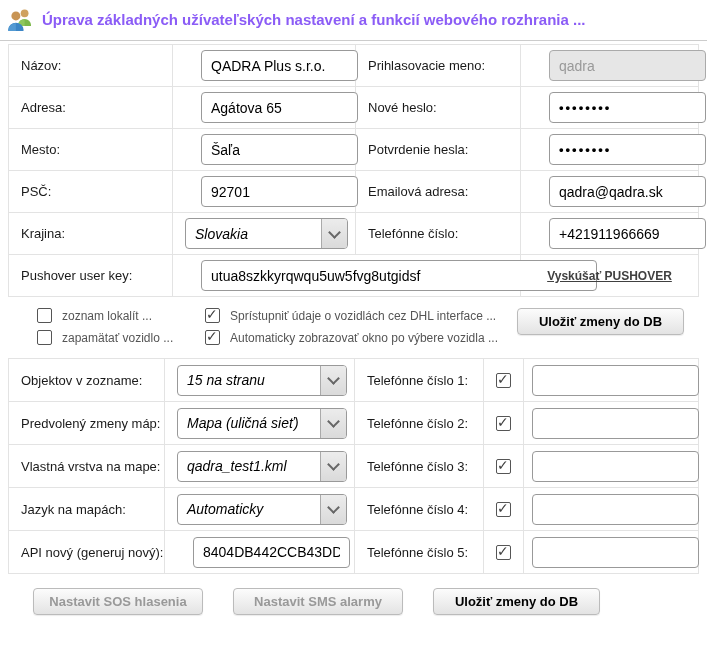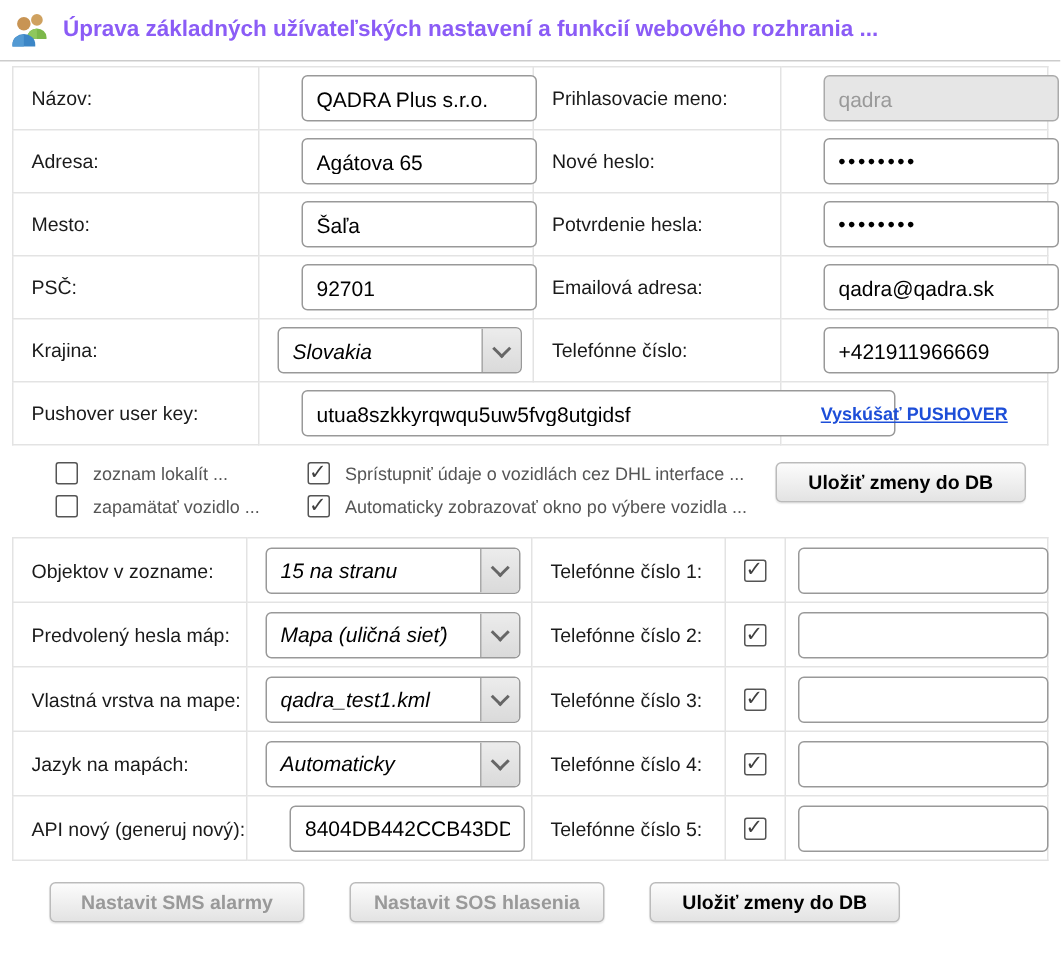--- a/index.html
+++ b/index.html
@@ -73,21 +73,21 @@
   }
   .btn.gray { color:#999; }
   .options .btn { width:167px; }
 
   .footer { display:flex; align-items:center; margin:14px 23px 0 33px; }
   .footer .btn { width:170px; }
   .footer .btn + .btn { margin-left:30px; }
   .footer .save { margin-left:auto; width:167px; }
 
   
-  a.plink { font-size:12px; font-weight:bold; color:#1d4ed8; text-decoration:underline; cursor:pointer; }
+  a.plink { font-size:12px; font-weight:bold; color:#404040; text-decoration:underline; cursor:pointer; }
   .link-cell { text-align:center; }
   a.genlink { color:#1a1a1a; cursor:pointer;margin-top:32px; }
 </style>
 </head>
 <body>
 
 <div class="header">
   <span style="display:flex;">
     <svg width="26" height="25" viewBox="0 0 26 25" aria-hidden="true">
       <circle cx="17.6" cy="6.3" r="3.9" fill="#cfa15f"></circle>
@@ -195,21 +195,21 @@
         <span class="arr">
               <span class="chev"></span>
             </span>
       </div>
     </td>
     <td class="lbl">Telefónne číslo 1:</td>
     <td class="cb-cell"><span class="cb checked"></span></td>
     <td><input class="txt phone" type="text" value="" style=""></td>
   </tr>
   <tr>
-    <td class="lbl">Predvolený hesla máp:</td>
+    <td class="lbl">Predvolený zmeny máp:</td>
     <td>
       <div class="select">
         <span class="val">Mapa (uličná sieť)</span>
         <span class="arr">
               <span class="chev"></span>
             </span>
       </div>
     </td>
     <td class="lbl">Telefónne číslo 2:</td>
     <td class="cb-cell"><span class="cb checked"></span></td>
@@ -247,16 +247,16 @@
     <td class="lbl"><span>API nový (</span><a class="genlink">generuj nový</a><span>):</span></td>
     <td><input class="txt api" type="text" value="8404DB442CCB43DD" style=""></td>
     <td class="lbl">Telefónne číslo 5:</td>
     <td class="cb-cell"><span class="cb checked"></span></td>
     <td><input class="txt phone" type="text" value="" style=""></td>
   </tr>
 </tbody>
   </table>
 
 <div class="footer">
+  <button class="btn gray">Nastavit SOS hlasenia</button>
   <button class="btn gray">Nastavit SMS alarmy</button>
-  <button class="btn gray">Nastavit SOS hlasenia</button>
   <button class="btn save">Uložiť zmeny do DB</button>
 </div>
 
 </body></html>

